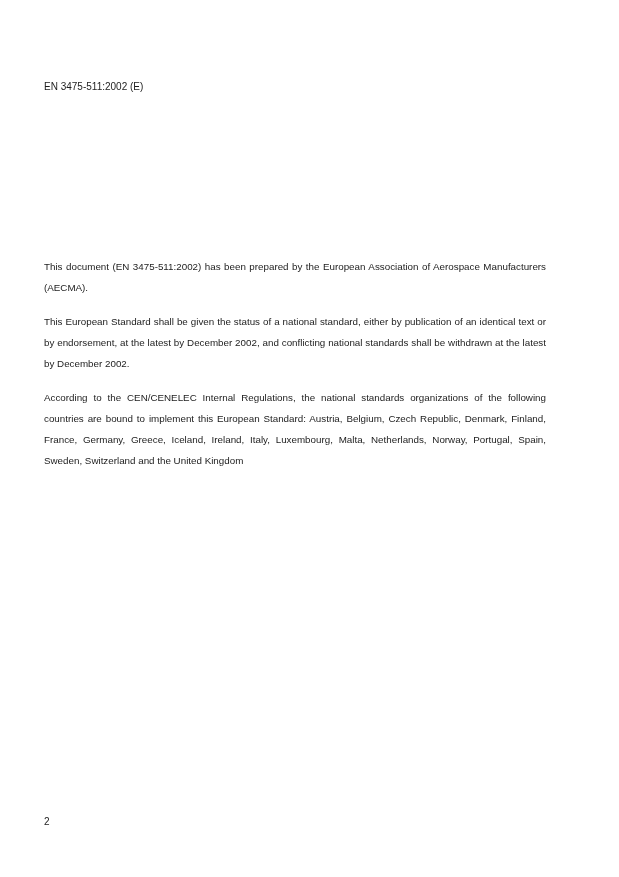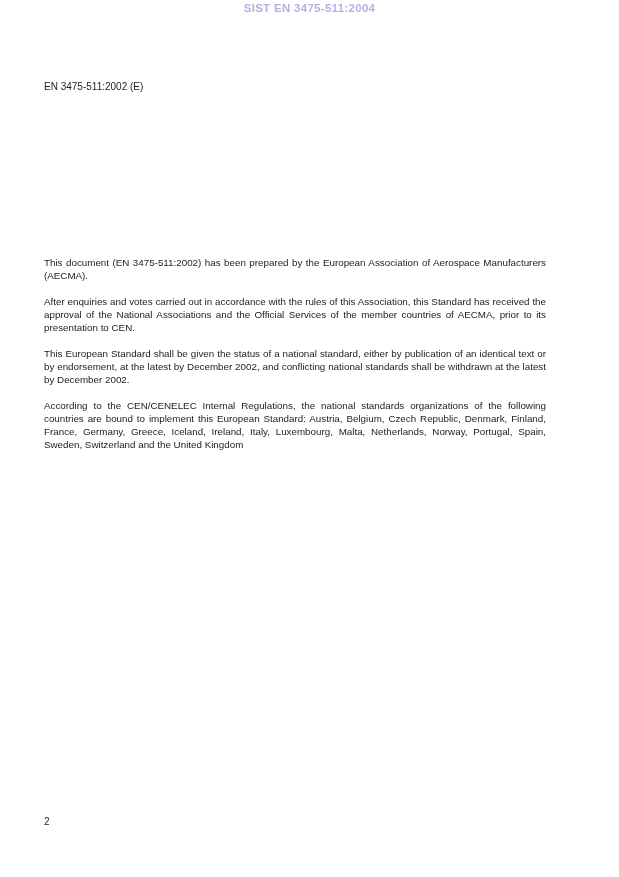--- a/index.html
+++ b/index.html
@@ -41,48 +41,46 @@
   }
   .heading {
     margin: 0 0 25px 0;
     text-align: center;
     font-size: 10.5px;
     font-weight: bold;
   }
   .content p {
     margin: 0 0 13px 0;
     font-size: 9.8px;
-    line-height: 13px;
+    line-height: 21px;
     text-align: justify;
     text-justify: inter-word;
   }
   .content p:last-child {
     margin-bottom: 0;
   }
   .pagenum {
     position: absolute;
     top: 816px;
     left: 44px;
     font-size: 10px;
   }
 </style>
 </head>
 <body>
 
 <div class="page" style="color: rgb(28, 28, 28); background: rgb(255, 255, 255);">
 
-  <div class="watermark" style="color: rgb(178, 178, 226);">SIST EN 3475-511:2004</div>
 
   <div class="docref">EN 3475-511:2002 (E)</div>
 
   <div class="content">
 
     <p>This document (EN 3475-511:2002) has been prepared by the European Association of Aerospace Manufacturers (AECMA).</p>
 
-    <p>After enquiries and votes carried out in accordance with the rules of this Association, this Standard has received the approval of the National Associations and the Official Services of the member countries of AECMA, prior to its presentation to CEN.</p>
 
     <p>This European Standard shall be given the status of a national standard, either by publication of an identical text or by endorsement, at the latest by December 2002, and conflicting national standards shall be withdrawn at the latest by December 2002.</p>
 
     <p>According to the CEN/CENELEC Internal Regulations, the national standards organizations of the following countries are bound to implement this European Standard: Austria, Belgium, Czech Republic, Denmark, Finland, France, Germany, Greece, Iceland, Ireland, Italy, Luxembourg, Malta, Netherlands, Norway, Portugal, Spain, Sweden, Switzerland and the United Kingdom</p>
   </div>
 
   <div class="pagenum">2</div>
 
 </div>
 

